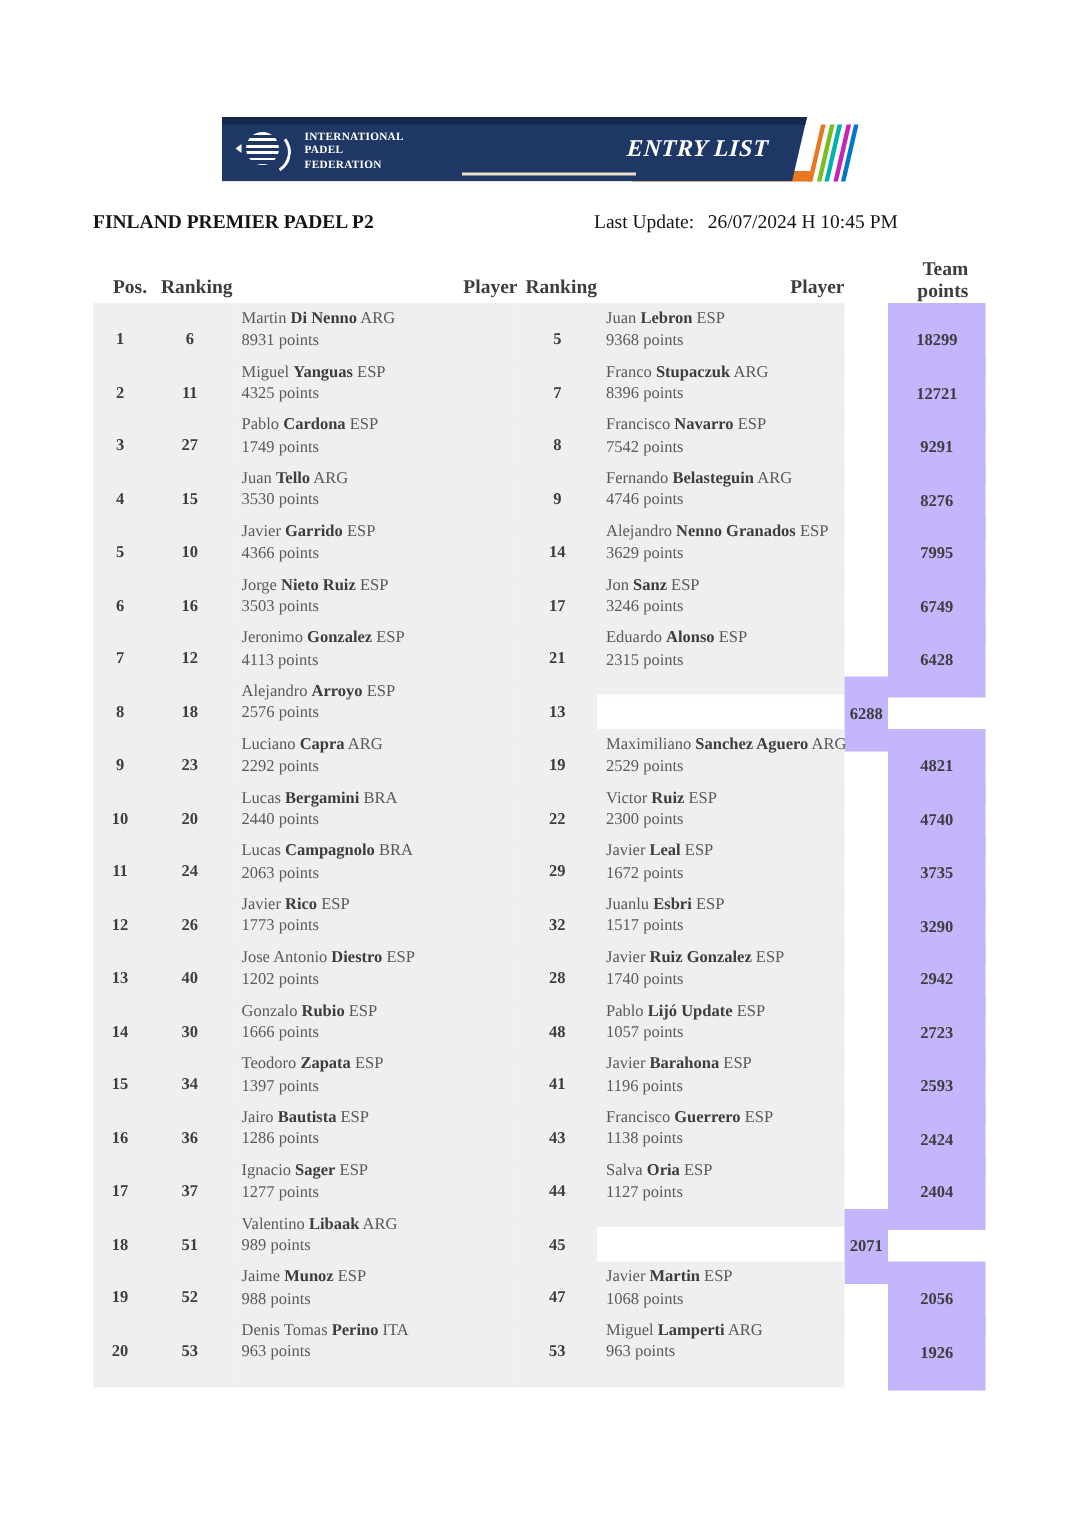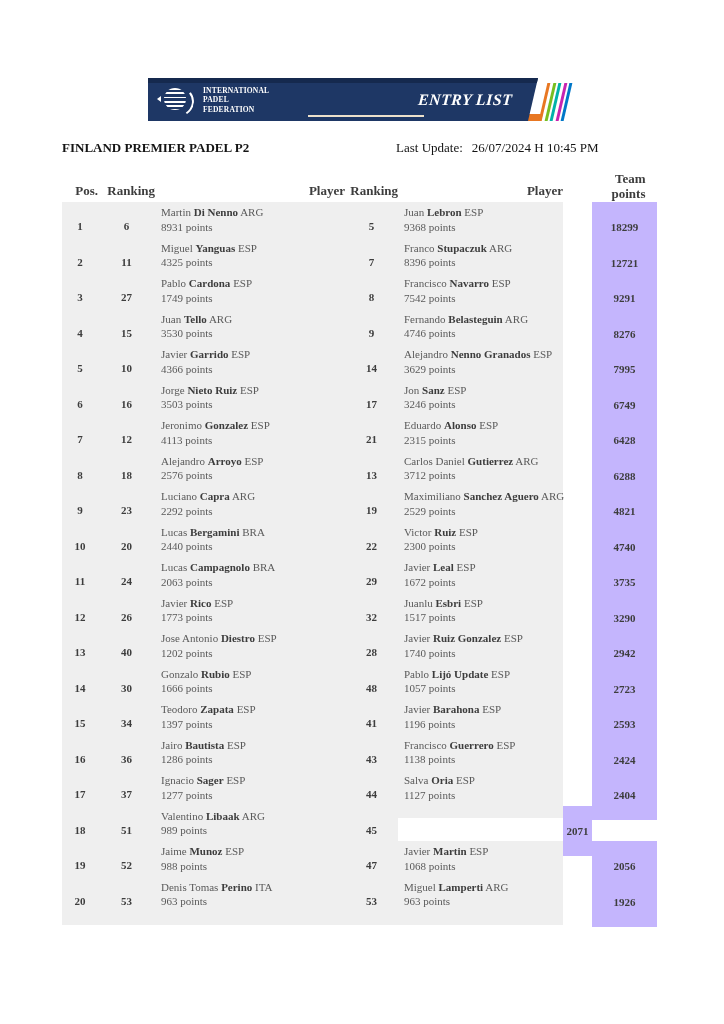--- a/index.html
+++ b/index.html
@@ -206,24 +206,20 @@
   </div>
 
   <div class="grid t-row">
     <div class="c c-num">8</div>
     <div class="c c-num">18</div>
     <div class="c c-player">
       <span class="name"><span>Alejandro</span> <b>Arroyo</b> <span>ESP</span></span>
       <span class="pts">2576 points</span>
     </div>
     <div class="c c-num">13</div>
-    <div class="c c-player">
-      <span class="name"><span>Carlos Daniel</span> <b>Gutierrez</b> <span>ARG</span></span>
-      <span class="pts">3712 points</span>
-    </div>
     <div class="c-spacer"></div>
     <div class="c-points">6288</div>
   </div>
 
   <div class="grid t-row">
     <div class="c c-num">9</div>
     <div class="c c-num">23</div>
     <div class="c c-player">
       <span class="name"><span>Luciano</span> <b>Capra</b> <span>ARG</span></span>
       <span class="pts">2292 points</span>

